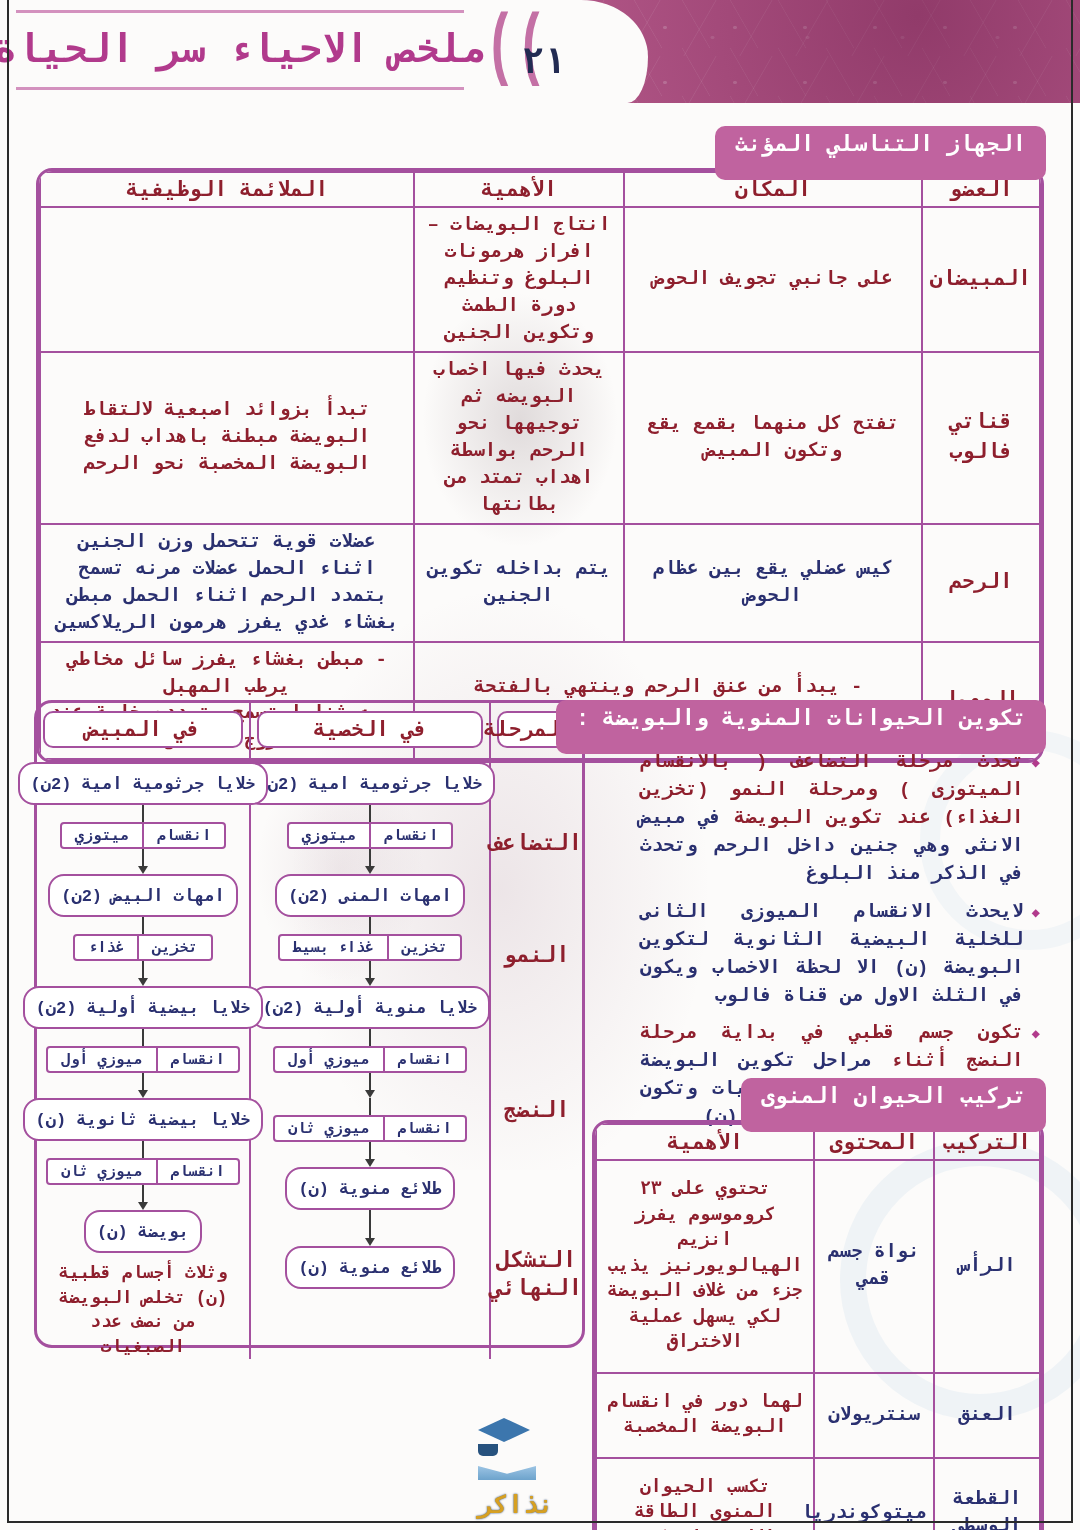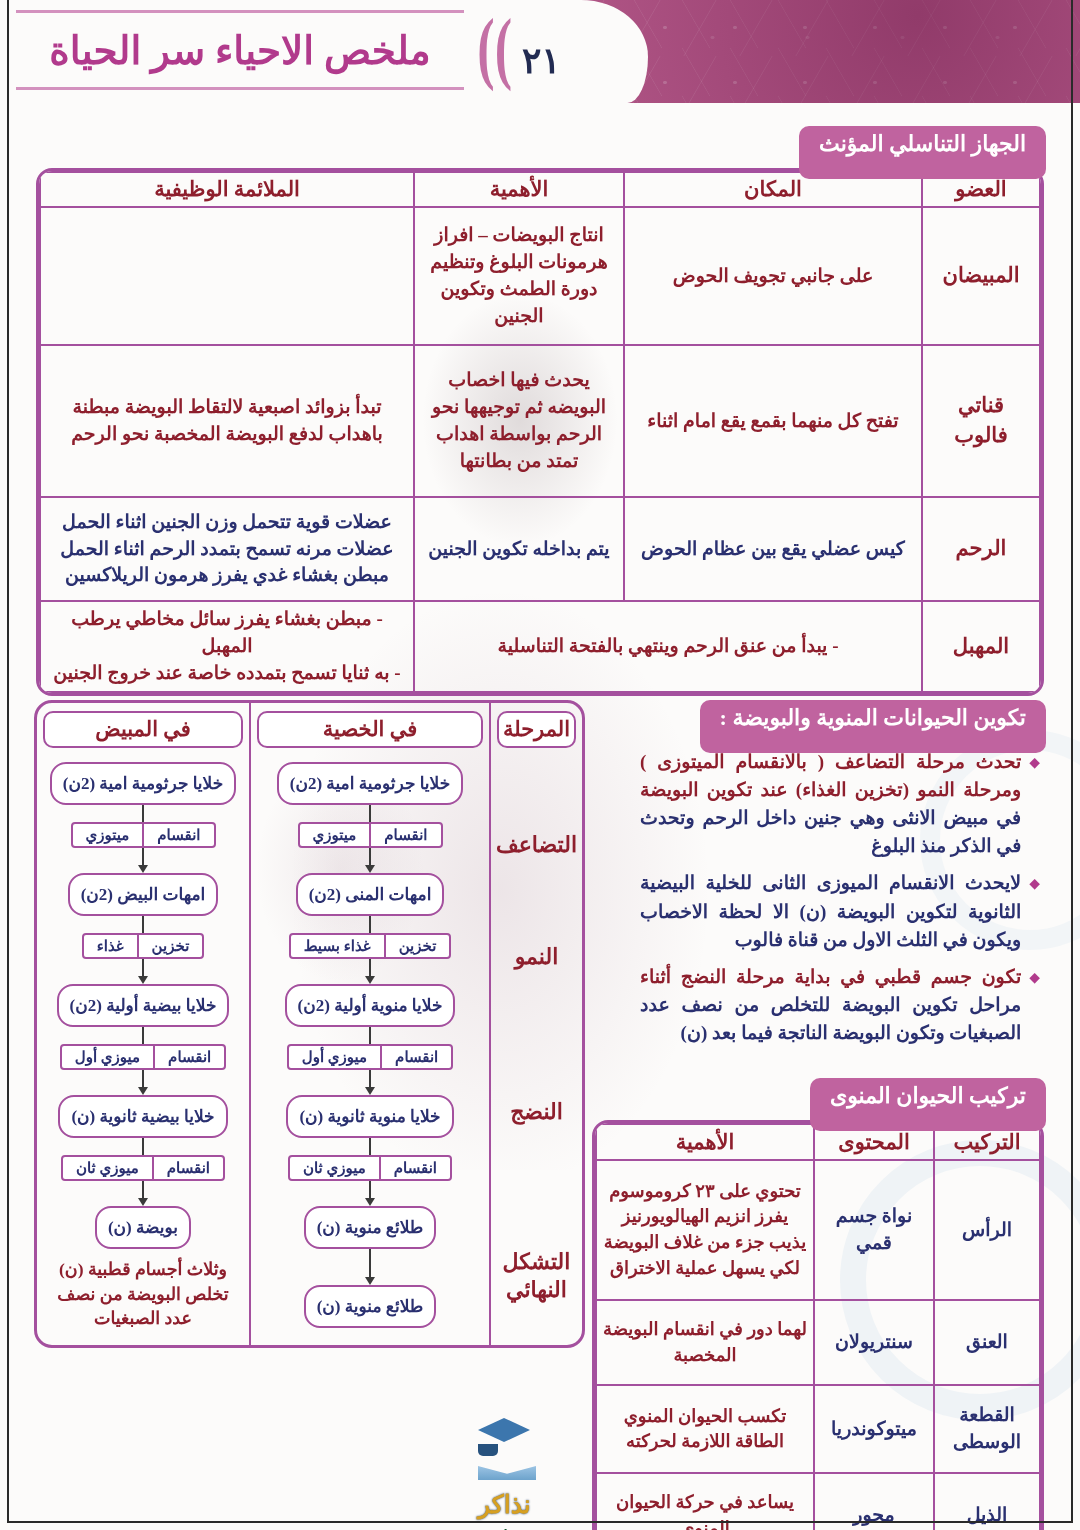--- a/index.html
+++ b/index.html
@@ -6,21 +6,21 @@
     --magenta:#a4509e;
     --pill:#c0639f;
     --maroon:#8e1f2d;
     --navy:#2a3070;
     --title:#b13a8c;
     --headerpink:#b45889;
   }
   *{box-sizing:border-box;margin:0;padding:0;}
   body{margin:0;background:#e8e8e8;}
   .page{position:relative;width:1080px;height:1530px;margin:0 auto;background:#fcfbfa;overflow:hidden;
-        direction:rtl;font-family:Liberation Serif, serif;}
+        direction:rtl;font-family:Liberation Mono, monospace;}
   .frame{position:absolute;left:7px;right:7px;top:0;bottom:7px;border:2px solid #2a2a2a;border-top:none;
         pointer-events:none;z-index:4;}
 
   
   .watermark{position:absolute;top:150px;left:0;width:100%;height:1020px;z-index:0;background:
     radial-gradient(ellipse 150px 195px at 520px 270px, rgba(125,105,110,0.22), transparent 65%),
     radial-gradient(ellipse 300px 430px at 500px 740px, rgba(160,120,140,0.17), transparent 70%),
     radial-gradient(ellipse 120px 160px at 340px 720px, rgba(150,110,130,0.12), transparent 70%);}
   .wm-ring1{position:absolute;top:1140px;right:-40px;width:280px;height:280px;
     border:26px solid rgba(130,180,215,0.10);border-radius:50%;z-index:0;}
@@ -153,21 +153,21 @@
       </thead>
       <tbody>
         <tr class="r1">
           <td class="t-organ c-maroon">المبيضان</td>
           <td class="c-maroon">على جانبي تجويف الحوض</td>
           <td class="c-maroon">انتاج البويضات – افراز هرمونات البلوغ وتنظيم دورة الطمث وتكوين الجنين</td>
           <td class="c-maroon"></td>
         </tr>
         <tr class="r2">
           <td class="t-organ c-maroon">قناتي فالوب</td>
-          <td class="c-maroon">تفتح كل منهما بقمع يقع امام اثناء</td>
+          <td class="c-maroon">تفتح كل منهما بقمع يقع وتكون المبيض</td>
           <td class="c-maroon">يحدث فيها اخصاب البويضه ثم توجيهها نحو الرحم بواسطة اهداب تمتد من بطانتها</td>
           <td class="c-maroon">تبدأ بزوائد اصبعية لالتقاط البويضة مبطنة باهداب لدفع البويضة المخصبة نحو الرحم</td>
         </tr>
         <tr class="r3">
           <td class="t-organ c-maroon">الرحم</td>
           <td class="c-navy">كيس عضلي يقع بين عظام الحوض</td>
           <td class="c-navy">يتم بداخله تكوين الجنين</td>
           <td class="c-navy">عضلات قوية تتحمل وزن الجنين اثناء الحمل عضلات مرنه تسمح بتمدد الرحم اثناء الحمل مبطن بغشاء غدي يفرز هرمون الريلاكسين</td>
         </tr>
         <tr class="r4">
@@ -233,21 +233,20 @@
         <div class="fc-box">خلايا منوية أولية (2ن)</div>
         <div class="connector">
           <span class="vline"></span>
           <span class="pair">
               <span>انقسام</span>
               <span>ميوزي أول</span>
             </span>
           <span class="vline"></span>
           <span class="arrowhead"></span>
         </div>
-        <div class="fc-box">خلايا منوية ثانوية (ن)</div>
         <div class="connector">
           <span class="vline"></span>
           <span class="pair">
               <span>انقسام</span>
               <span>ميوزي ثان</span>
             </span>
           <span class="vline"></span>
           <span class="arrowhead"></span>
         </div>
         <div class="fc-box">طلائع منوية  (ن)</div>

